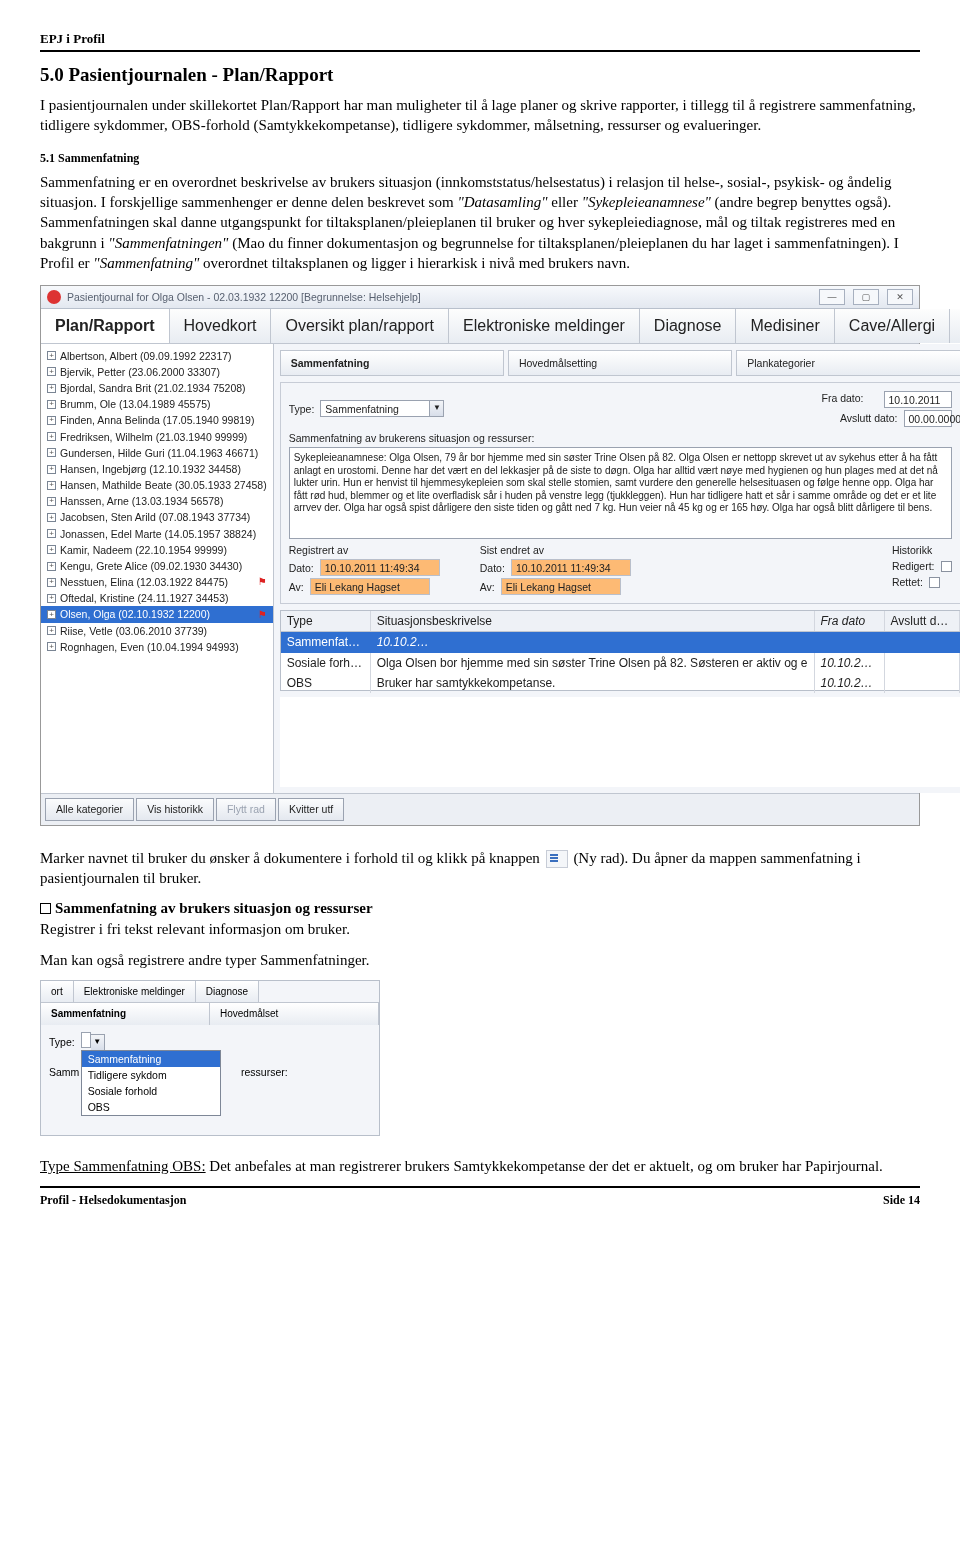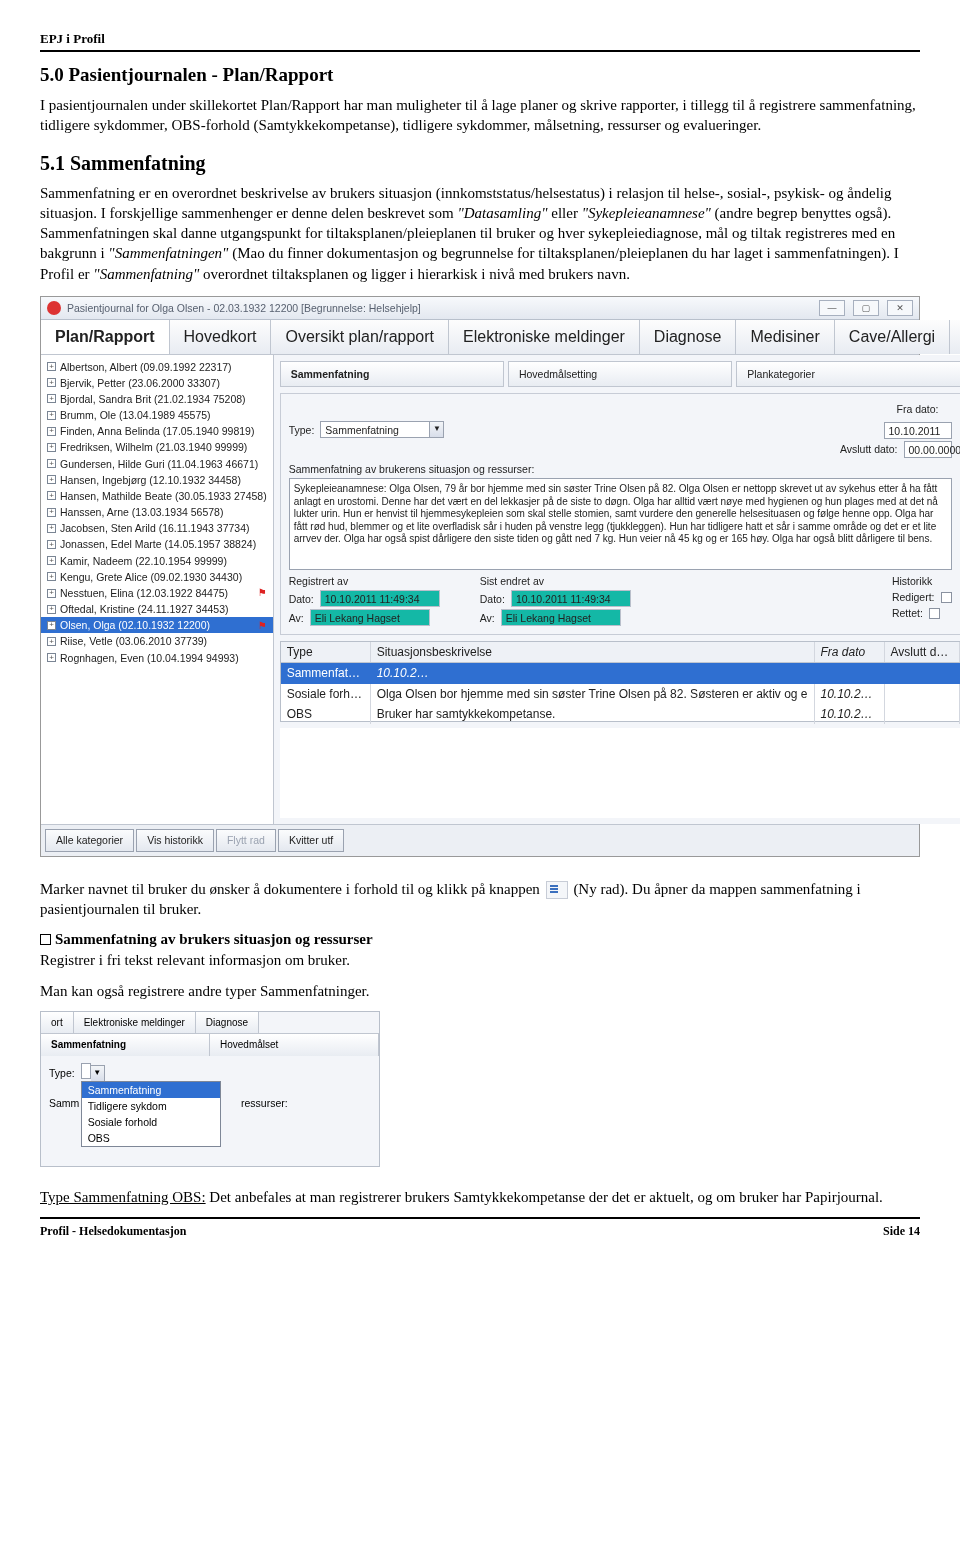--- a/index.html
+++ b/index.html
@@ -9,21 +9,21 @@
     margin: 0;
     padding: 30px 40px;
     width: 960px;
     color: #000;
     line-height: 1.35;
   }
   .doc-header { font-weight: bold; font-size: 13px; margin-bottom: 2px; }
   hr.top-rule { border: none; border-top: 2px solid #000; margin: 0 0 10px 0; }
   hr.bot-rule { border: none; border-top: 2px solid #000; margin: 10px 0 4px 0; }
   h2 { font-size: 19px; font-weight: bold; margin: 6px 0 8px 0; }
-  h3 { font-size: 20px; font-weight: bold; margin: 14px 0 6px 0; }
+  h3 { font-size: 12px; font-weight: bold; margin: 14px 0 6px 0; }
   p { margin: 0 0 10px 0; }
   .italic { font-style: italic; }
   .prose-block { margin-bottom: 10px; }
   .footer { display: flex; justify-content: space-between; font-weight: bold; font-size: 12px; margin-top: 4px; }
 
   
   .app-window {
     border: 1px solid #999;
     background: #eceff4;
     font-family: "Segoe UI", Tahoma, Arial, sans-serif;
@@ -78,21 +78,21 @@
   .panel { background: #f3f5f9; border: 1px solid #c7ccd6; padding: 8px; }
   .row { display: flex; align-items: center; gap: 6px; margin-bottom: 4px; font-size: 10.5px; }
   .label { white-space: nowrap; }
   .field { border: 1px solid #9aa2b0; background: #fff; padding: 1px 4px; height: 17px; font-size: 10.5px; }
   .select { display: inline-flex; align-items: center; }
   .select .arrow { width: 14px; height: 17px; border: 1px solid #9aa2b0; border-left: none; background: linear-gradient(#f3f5f8, #d8deea); display: inline-flex; align-items: center; justify-content: center; font-size: 8px; }
   .textarea { border: 1px solid #9aa2b0; background: #fff; padding: 4px; font-size: 10px; line-height: 1.25; height: 92px; overflow: hidden; }
   .meta-row { display: flex; gap: 40px; font-size: 10.5px; margin-top: 4px; }
   .meta-col { display: flex; flex-direction: column; gap: 2px; }
   .meta-col .pair { display: flex; gap: 6px; align-items: center; }
-  .ro { border: 1px solid #b9bfcb; background: #14b8a6; padding: 1px 4px; height: 17px; min-width: 120px; font-size: 10.5px; }
+  .ro { border: 1px solid #b9bfcb; background: #fdba74; padding: 1px 4px; height: 17px; min-width: 120px; font-size: 10.5px; }
   .checkbox { width: 11px; height: 11px; border: 1px solid #8a92a0; background: #fff; display: inline-block; }
 
   .grid { border: 1px solid #b8bfca; background: #fff; font-size: 12px; }
   .grid-head, .grid-row { display: flex; }
   .grid-head { background: #eef1f6; border-bottom: 1px solid #c0c6d0; }
   .gc { padding: 2px 6px; border-right: 1px solid #d3d7df; overflow: hidden; white-space: nowrap; text-overflow: ellipsis; }
   .gc1 { width: 90px; } .gc2 { flex: 1; } .gc3 { width: 70px; font-style: italic; } .gc4 { width: 75px; }
   .grid-row.selected { background: #2f6fd1; color: #fff; }
   .grid-row.selected .gc { border-right-color: #2f6fd1; }
   .grid-body { height: 58px; }
@@ -198,21 +198,21 @@
         <div class="tree-item">
           <span class="plusbox">+</span>
           <span>Hansen, Mathilde Beate (30.05.1933 27458)</span>
         </div>
         <div class="tree-item">
           <span class="plusbox">+</span>
           <span>Hanssen, Arne (13.03.1934 56578)</span>
         </div>
         <div class="tree-item">
           <span class="plusbox">+</span>
-          <span>Jacobsen, Sten Arild (16.11.1943 37734)</span>
+          <span>Jacobsen, Sten Arild (07.08.1943 37734)</span>
         </div>
         <div class="tree-item">
           <span class="plusbox">+</span>
           <span>Jonassen, Edel Marte (14.05.1957 38824)</span>
         </div>
         <div class="tree-item">
           <span class="plusbox">+</span>
           <span>Kamir, Nadeem (22.10.1954 99999)</span>
         </div>
         <div class="tree-item">
@@ -253,21 +253,21 @@
       <div class="panel">
         <div class="row" style="justify-content:space-between;">
           <div style="display:flex;align-items:center;gap:6px;">
             <span class="label">Type:</span>
             <span class="select">
               <span class="field" style="width:110px;">Sammenfatning</span>
               <span class="arrow">▼</span>
             </span>
           </div>
           <div style="display:flex;flex-direction:column;gap:2px;align-items:flex-end;">
-            <div style="display:flex;gap:6px;align-items:center;flex-direction:column;">
+            <div style="display:flex;gap:20px;">
               <span class="label">Fra dato:</span>
               <span class="field" style="width:68px;">10.10.2011</span>
             </div>
             <div style="display:flex;gap:6px;align-items:center;">
               <span class="label">Avslutt dato:</span>
               <span class="field" style="width:48px;">00.00.0000</span>
             </div>
           </div>
         </div>
 

